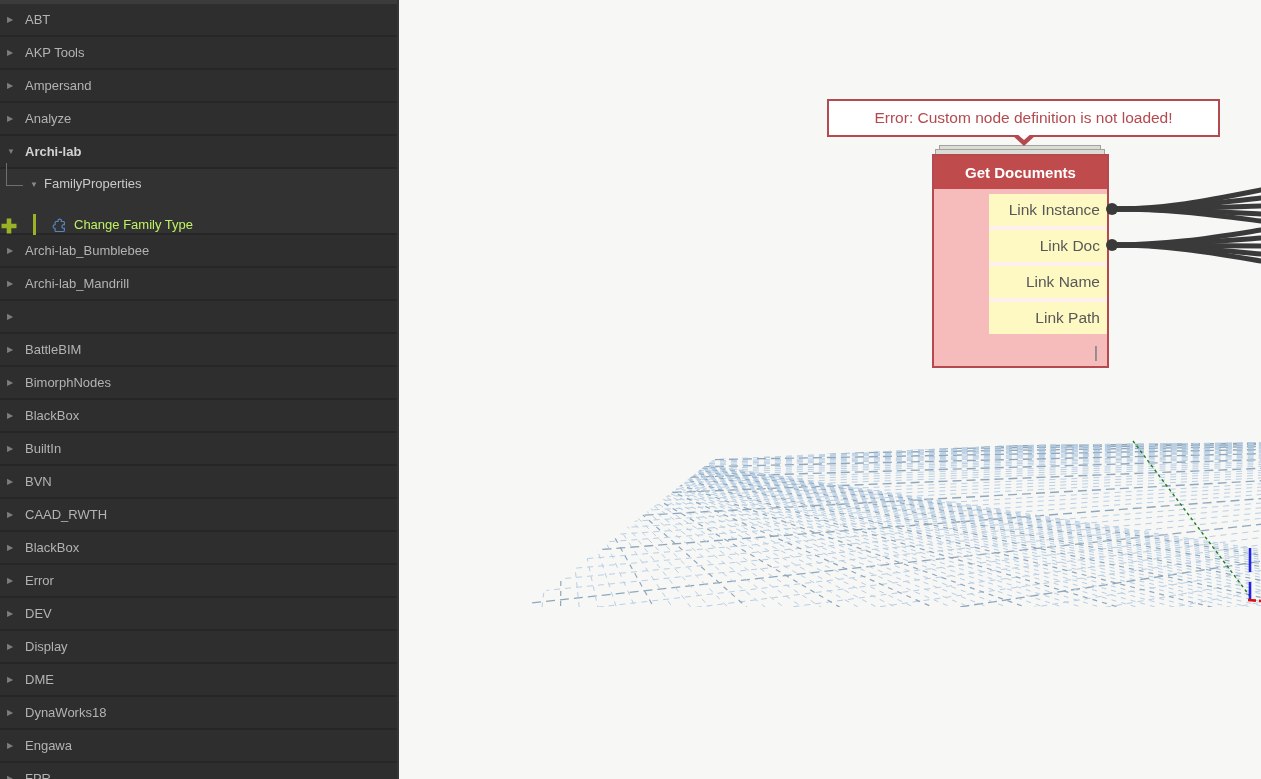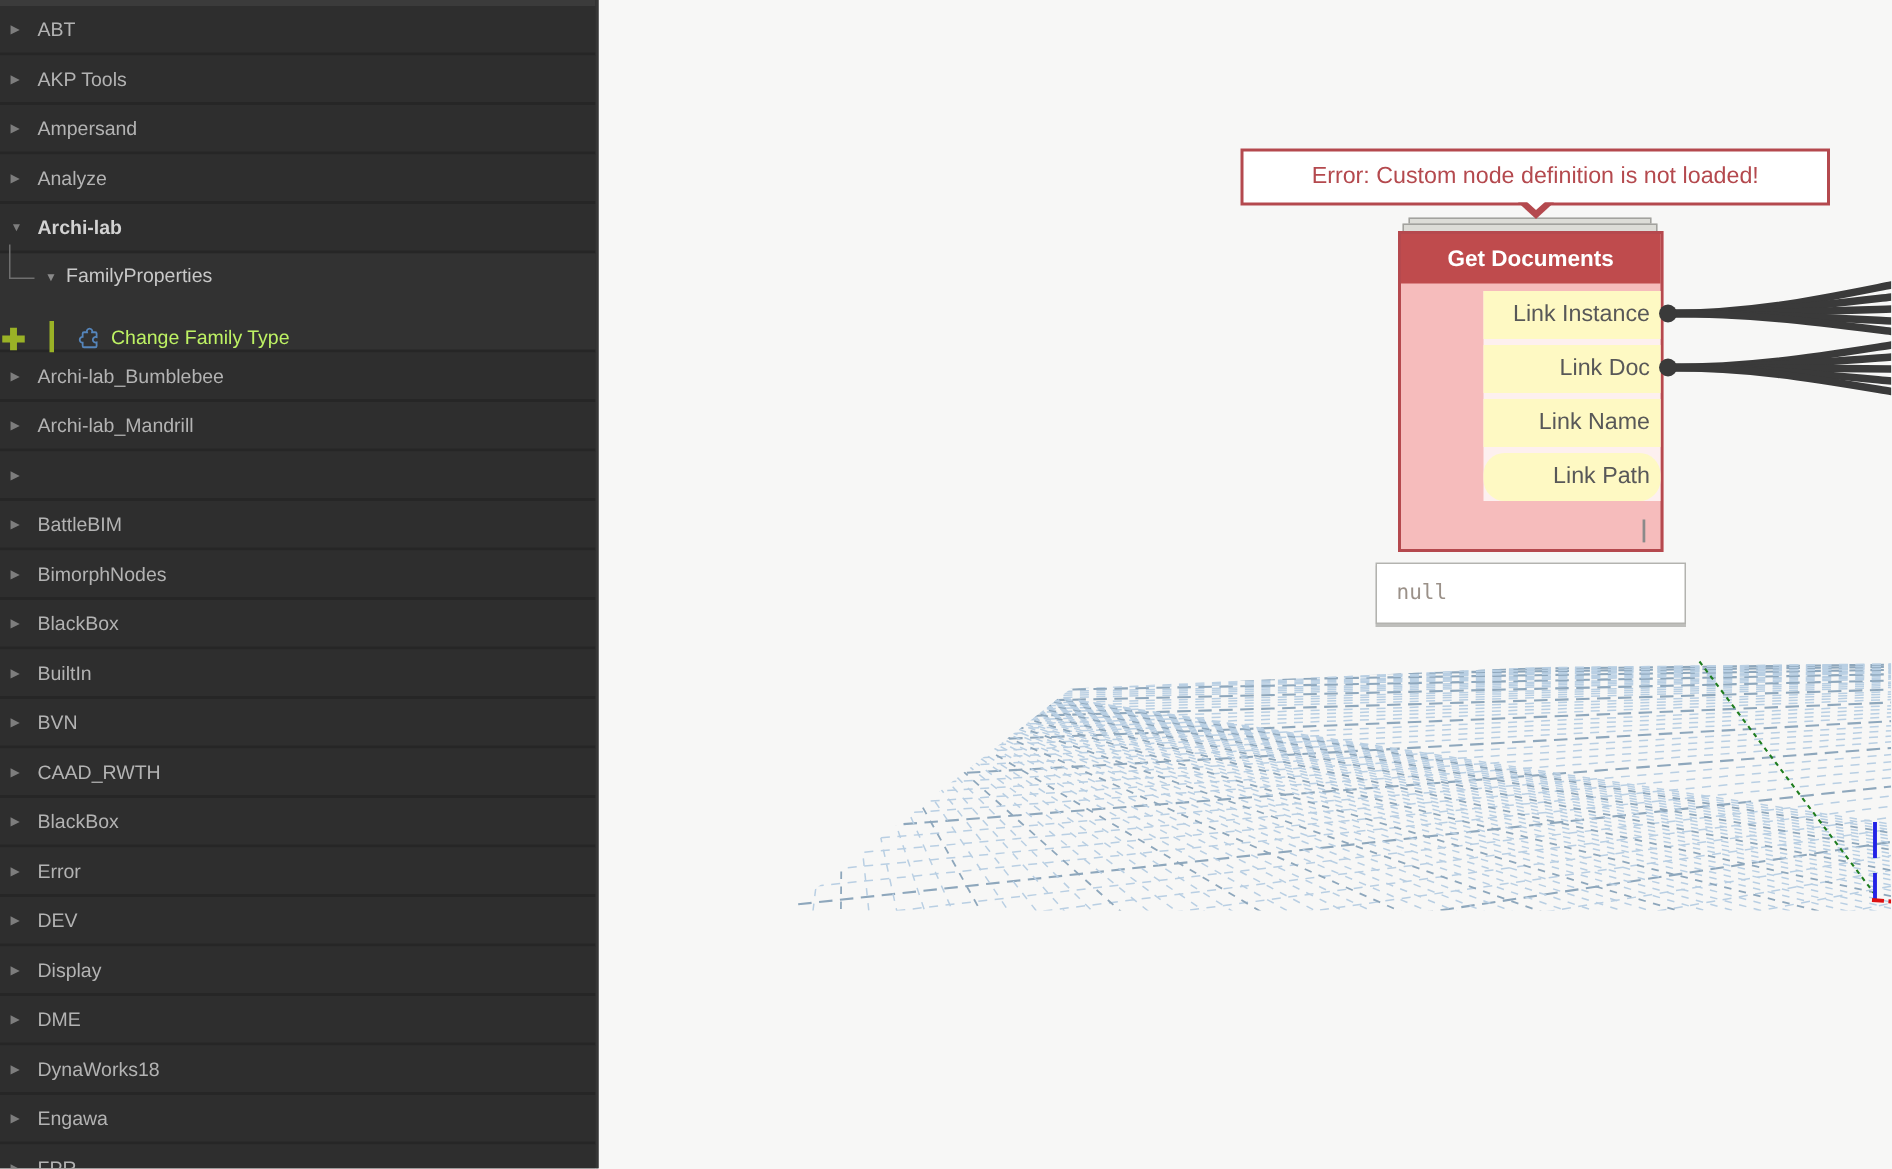--- a/index.html
+++ b/index.html
@@ -76,21 +76,21 @@
   }
   .dynode-header{
     height:33px;background:#bf4b4d;color:#ffffff;font-weight:bold;
     font-size:15px;text-align:center;line-height:33px;white-space:nowrap;
   }
   .ports{position:absolute;left:55px;top:38px;right:0;background:#fdf0ef;z-index:2;}
   .port-row{
     height:32px;line-height:32px;background:#fef9c3;margin-bottom:4px;
     color:#585858;font-size:15.5px;text-align:right;padding-right:7px;cursor:pointer;
   }
-  .port-row:last-child{margin-bottom:0;border-radius:14px;}
+  .port-row:last-child{margin-bottom:0;}
   .lacing{
     position:absolute;right:9px;bottom:6px;color:#8a8a8a;font-size:14px;
     font-weight:bold;transform:scaleY(1.15);
   }
   
   .preview-bubble{
     position:absolute;left:518px;top:359px;width:207px;height:41px;
     background:#ffffff;border:1px solid #b3b3af;box-sizing:border-box;
     box-shadow:0 2px 0 rgba(120,120,115,0.45);z-index:18;
     font-family:"DejaVu Sans Mono","Liberation Mono",monospace;
@@ -407,23 +407,20 @@
     <div class="dynode-header">Get Documents</div>
     <div class="ports" id="ports">
         <div class="port-row">Link Instance</div>
         <div class="port-row">Link Doc</div>
         <div class="port-row">Link Name</div>
         <div class="port-row">Link Path</div>
       </div>
     <span class="lacing">|</span>
   </div>
 
-  <div class="preview-bubble">
-    <span>null</span>
-  </div>
 
   <svg class="wiresvg" id="wiresvg" width="862" height="779">
       <path d="M714,193 C770,193 814,183.5 862,174" stroke="#3a3a3a" stroke-width="5" stroke-linecap="round" fill="none"></path>
       <path d="M714,193 C770,193 814,187.5 862,182" stroke="#3a3a3a" stroke-width="5" stroke-linecap="round" fill="none"></path>
       <path d="M714,193 C770,193 814,191.5 862,190" stroke="#3a3a3a" stroke-width="5" stroke-linecap="round" fill="none"></path>
       <path d="M714,193 C770,193 814,195.5 862,198" stroke="#3a3a3a" stroke-width="5" stroke-linecap="round" fill="none"></path>
       <path d="M714,193 C770,193 814,199 862,205" stroke="#3a3a3a" stroke-width="5" stroke-linecap="round" fill="none"></path>
       <circle cx="713" cy="193" r="6" fill="#3a3a3a"></circle>
       <path d="M714,229 C770,229 814,221.5 862,214" stroke="#3a3a3a" stroke-width="5" stroke-linecap="round" fill="none"></path>
       <path d="M714,229 C770,229 814,225.5 862,222" stroke="#3a3a3a" stroke-width="5" stroke-linecap="round" fill="none"></path>

